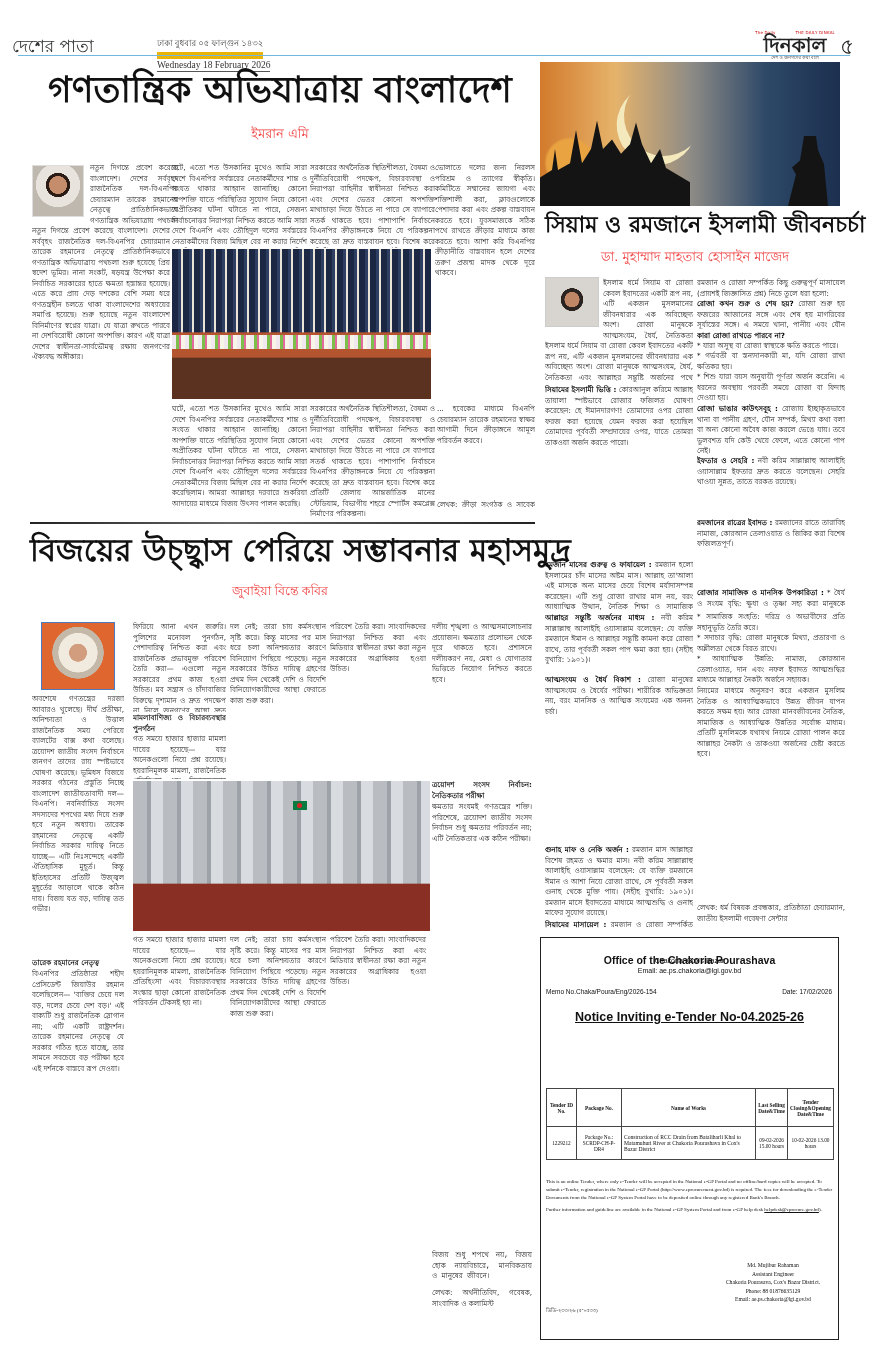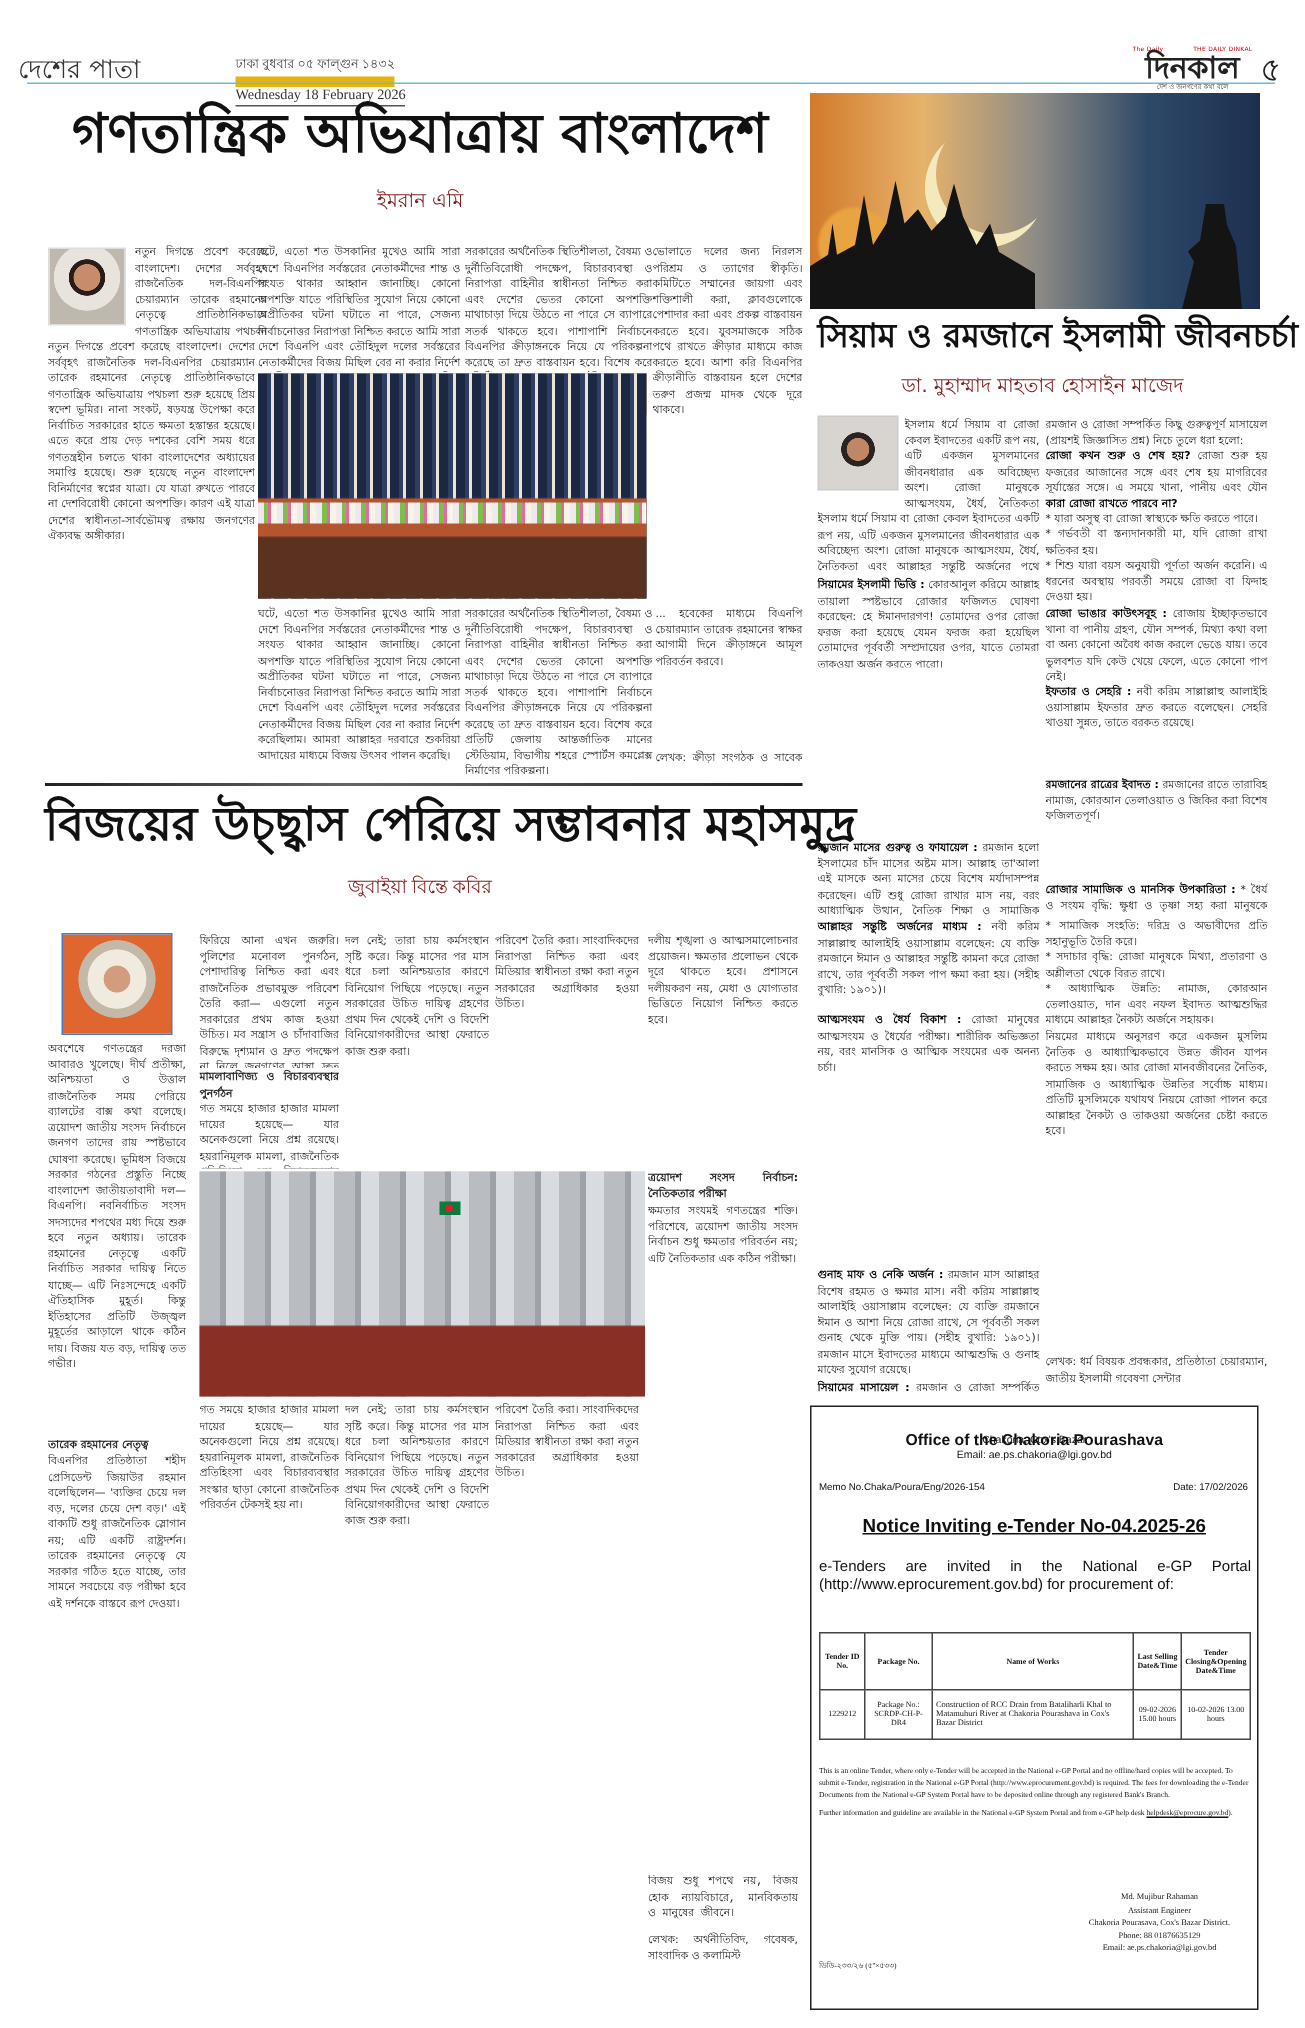--- a/index.html
+++ b/index.html
@@ -14,21 +14,21 @@
   .date-en { font-size: 9.5px; color: #333; display: block; margin-top: 1px; border-bottom: 1px solid #555; padding-bottom: 1px; }
   .brand { position: absolute; left: 755px; top: 30px; width: 80px; text-align: center; }
   .brand-en { font-size: 4px; color: #c00; display: flex; justify-content: space-between; letter-spacing: 0.2px; }
   .brand-name { font-size: 20px; font-weight: bold; color: #222; line-height: 20px; font-family: "DejaVu Sans", sans-serif; }
   .brand-tag { font-size: 4.5px; color: #333; }
   .page-no { position: absolute; left: 840px; top: 29px; font-size: 22px; color: #222; }
   .mast-rule { position: absolute; left: 18px; top: 55px; width: 832px; height: 1px; background: #6fb8e0; }
 
   
   .headline { position: absolute; text-align: center; font-weight: bold; color: #111; font-family: "DejaVu Sans", sans-serif; white-space: nowrap; }
-  .byline { position: absolute; text-align: center; color: #7f1d1d; font-family: "DejaVu Sans", sans-serif; white-space: nowrap; }
+  .byline { position: absolute; text-align: center; color: #ef4444; font-family: "DejaVu Sans", sans-serif; white-space: nowrap; }
   .col { position: absolute; font-size: 7.2px; line-height: 10.5px; text-align: justify; color: #222; overflow: hidden; font-family: "DejaVu Sans", sans-serif; }
   .col b { color: #000; }
   .photo { position: absolute; overflow: hidden; }
   .rule-h { position: absolute; height: 2px; background: linear-gradient(90deg,#222,#666 40%,#222); }
 
   
   .a1-head { left: 30px; top: 68px; width: 500px; font-size: 36px; line-height: 44px; }
   .a1-by { left: 30px; top: 124px; width: 500px; font-size: 13px; }
   .a1-avatar { left: 32px; top: 165px; width: 52px; height: 52px; background: radial-gradient(circle at 50% 38%, #c58d6b 0 22%, #2a1b14 23% 30%, #e8e4dd 31% 55%, #bfb8ae 56%); border: 1px solid #ddd; }
   .a1-photo { left: 172px; top: 249px; width: 259px; height: 150px;
@@ -187,21 +187,20 @@
   <div class="col" style="left:697px;top:903px;width:148px;height:22px;">লেখক: ধর্ম বিষয়ক প্রবন্ধকার, প্রতিষ্ঠাতা চেয়ারম্যান, জাতীয় ইসলামী গবেষণা সেন্টার</div>
 </section>
 
 <section class="tender">
   <div class="t-office">Office of the Chakoria Pourashava</div>
   <div class="t-loc">Chakoria, Cox's Bazar</div>
   <div class="t-email">Email: ae.ps.chakoria@lgi.gov.bd</div>
   <div class="t-memo">Memo No.Chaka/Poura/Eng/2026-154</div>
   <div class="t-date">Date: 17/02/2026</div>
   <div class="t-title">Notice Inviting e-Tender No-04.2025-26</div>
-  <div class="t-intro">e-Tenders are invited in the National e-GP Portal (http://www.eprocurement.gov.bd) for procurement of:</div>
   <table class="t-table">
     <thead>
       <tr>
         <th style="width:30px;">Tender ID No.</th>
         <th style="width:45px;">Package No.</th>
         <th>Name of Works</th>
         <th style="width:32px;">Last Selling Date&amp;Time</th>
         <th style="width:38px;">Tender Closing&amp;Opening Date&amp;Time</th>
       </tr>
     </thead>

